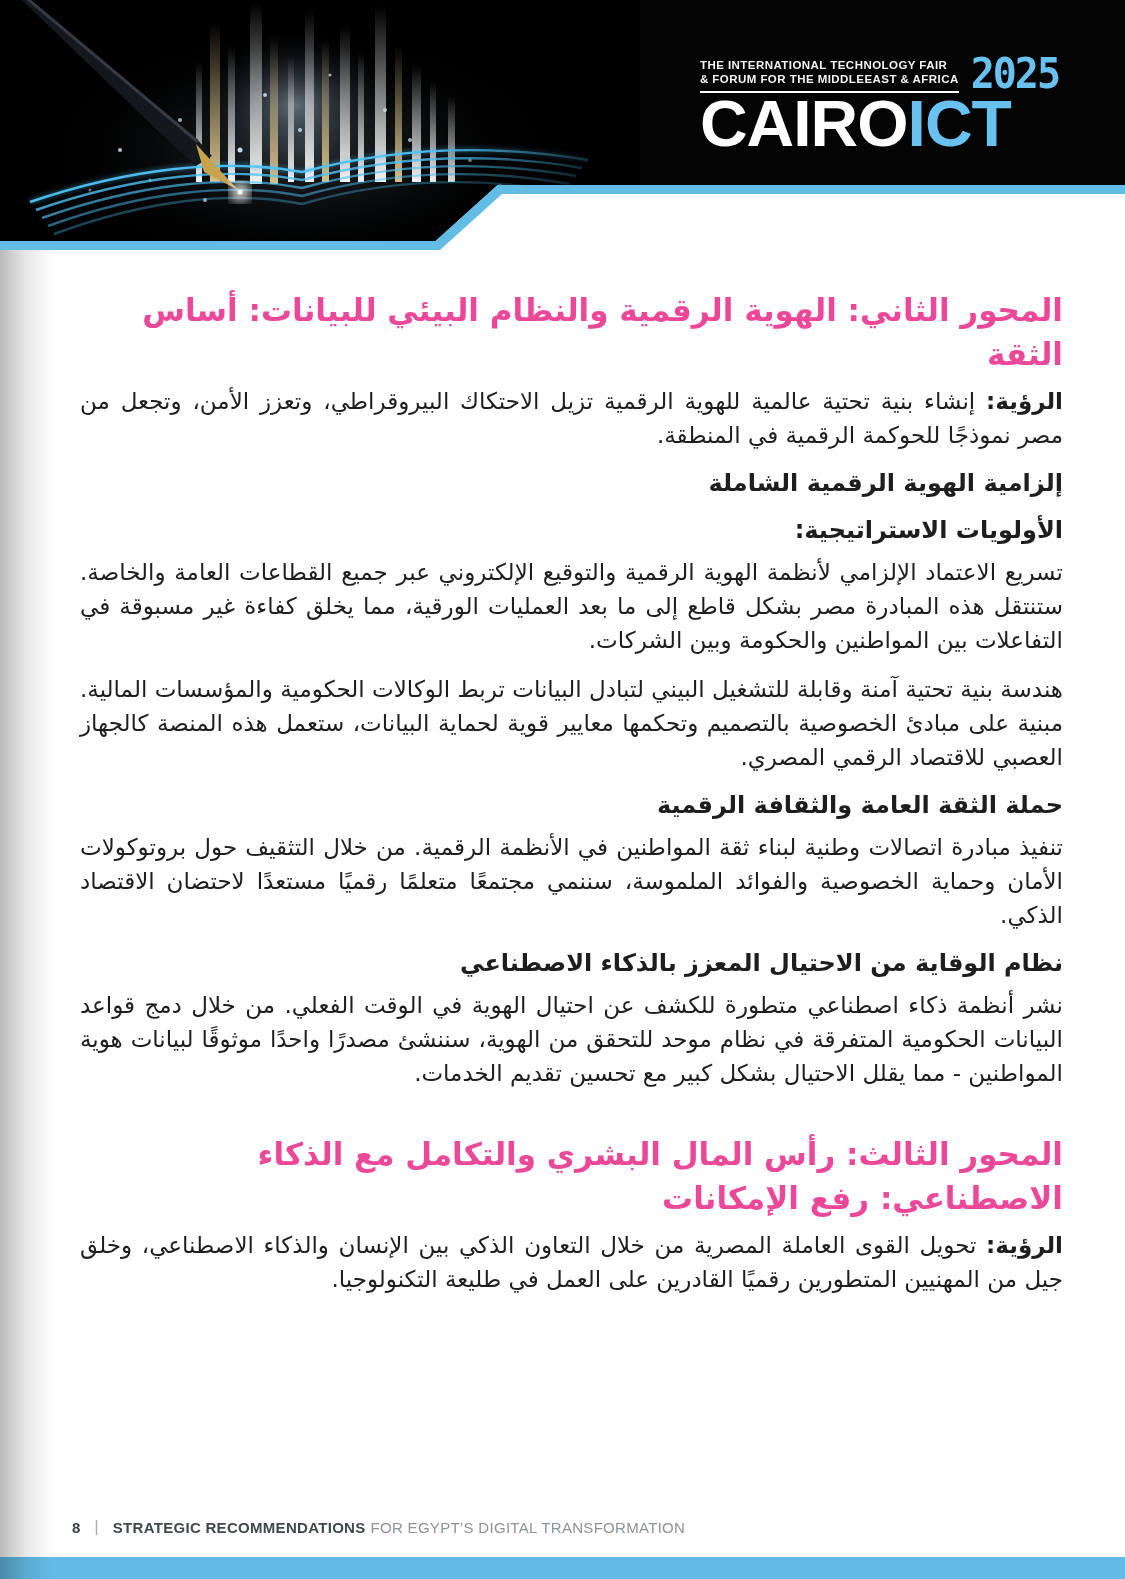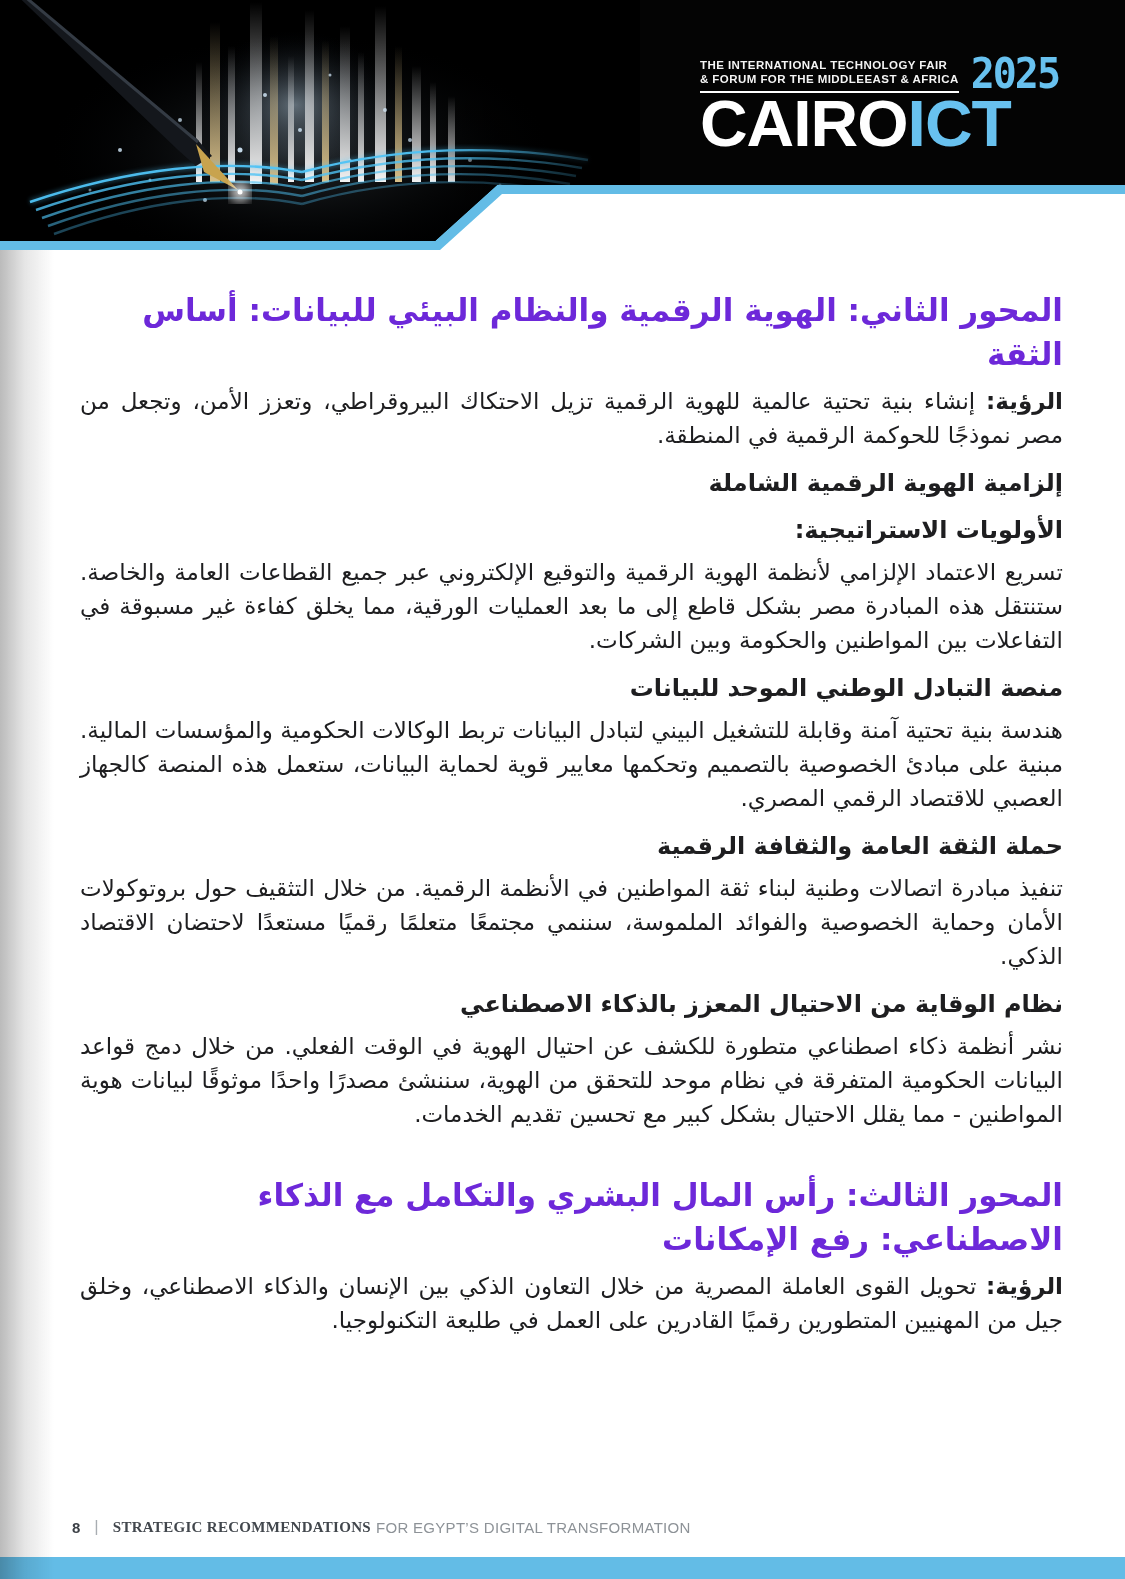--- a/index.html
+++ b/index.html
@@ -39,42 +39,42 @@
   }
   .logo-brand .cairo{color:#ffffff;}
   .logo-brand .ict{color:#68c1ef;}
   
   .content{
     position:absolute;top:250px;left:0;width:1125px;
     padding:38px 62px 0 80px;box-sizing:border-box;
     direction:rtl;color:#1e1e20;
   }
   .axis-heading{
-    color:#6d28d9;font-size:31px;font-weight:bold;line-height:44px;
+    color:#ec4899;font-size:31px;font-weight:bold;line-height:44px;
     text-align:right;margin:0 0 8px 0;
   }
   .axis-heading.mt-lg{margin-top:42px;}
   .para{
     font-size:23px;line-height:34px;text-align:justify;
     margin:0 0 15px 0;
   }
   .para .lead{font-weight:bold;}
   .subhead{
     font-size:24px;font-weight:bold;line-height:32px;text-align:right;
     margin:15px 0 9px 0;
   }
   
   .footer{
     position:absolute;left:72px;top:1512px;height:30px;
     display:flex;align-items:center;direction:ltr;
     font-family:"Liberation Sans","DejaVu Sans",sans-serif;
   }
   .footer .page-num{font-size:15px;font-weight:bold;color:#3b4046;}
   .footer .divider{font-size:17px;color:#a8adb2;margin:0 14px;font-weight:400;}
-  .footer .f-bold{font-size:15px;font-weight:bold;color:#42474d;letter-spacing:.3px;font-family:Liberation Serif, serif;}
+  .footer .f-bold{font-size:15px;font-weight:bold;color:#42474d;letter-spacing:.3px;}
   .footer .f-light{font-size:15px;color:#8d9297;letter-spacing:.3px;margin-left:5px;}
   .bottom-bar{position:absolute;left:0;bottom:0;width:1125px;height:22px;background:#63bce6;}
   .left-shadow{
     position:absolute;left:0;top:250px;width:54px;height:1329px;
     background:linear-gradient(to right,rgba(112,112,112,.48),rgba(112,112,112,.18) 45%,rgba(112,112,112,0) 100%);
     mix-blend-mode:multiply;pointer-events:none;
   }
 </style>
 </head>
 <body>
@@ -190,21 +190,20 @@
       </div>
     </div>
   </header>
 
   <main class="content" dir="rtl">
     <h2 class="axis-heading">المحور الثاني: الهوية الرقمية والنظام البيئي للبيانات: أساس الثقة</h2>
     <p class="para"><span class="lead">الرؤية:</span><span> إنشاء بنية تحتية عالمية للهوية الرقمية تزيل الاحتكاك البيروقراطي، وتعزز الأمن، وتجعل من مصر نموذجًا للحوكمة الرقمية في المنطقة.</span></p>
     <h3 class="subhead">إلزامية الهوية الرقمية الشاملة</h3>
     <h3 class="subhead">الأولويات الاستراتيجية:</h3>
     <p class="para">تسريع الاعتماد الإلزامي لأنظمة الهوية الرقمية والتوقيع الإلكتروني عبر جميع القطاعات العامة والخاصة. ستنتقل هذه المبادرة مصر بشكل قاطع إلى ما بعد العمليات الورقية، مما يخلق كفاءة غير مسبوقة في التفاعلات بين المواطنين والحكومة وبين الشركات.</p>
-    <h3 class="subhead">منصة التبادل الوطني الموحد للبيانات</h3>
     <p class="para">هندسة بنية تحتية آمنة وقابلة للتشغيل البيني لتبادل البيانات تربط الوكالات الحكومية والمؤسسات المالية. مبنية على مبادئ الخصوصية بالتصميم وتحكمها معايير قوية لحماية البيانات، ستعمل هذه المنصة كالجهاز العصبي للاقتصاد الرقمي المصري.</p>
     <h3 class="subhead">حملة الثقة العامة والثقافة الرقمية</h3>
     <p class="para">تنفيذ مبادرة اتصالات وطنية لبناء ثقة المواطنين في الأنظمة الرقمية. من خلال التثقيف حول بروتوكولات الأمان وحماية الخصوصية والفوائد الملموسة، سننمي مجتمعًا متعلمًا رقميًا مستعدًا لاحتضان الاقتصاد الذكي.</p>
     <h3 class="subhead">نظام الوقاية من الاحتيال المعزز بالذكاء الاصطناعي</h3>
     <p class="para">نشر أنظمة ذكاء اصطناعي متطورة للكشف عن احتيال الهوية في الوقت الفعلي. من خلال دمج قواعد البيانات الحكومية المتفرقة في نظام موحد للتحقق من الهوية، سننشئ مصدرًا واحدًا موثوقًا لبيانات هوية المواطنين - مما يقلل الاحتيال بشكل كبير مع تحسين تقديم الخدمات.</p>
     <h2 class="axis-heading mt-lg">المحور الثالث: رأس المال البشري والتكامل مع الذكاء الاصطناعي: رفع الإمكانات</h2>
     <p class="para"><span class="lead">الرؤية:</span><span> تحويل القوى العاملة المصرية من خلال التعاون الذكي بين الإنسان والذكاء الاصطناعي، وخلق جيل من المهنيين المتطورين رقميًا القادرين على العمل في طليعة التكنولوجيا.</span></p>
   </main>
 
   <footer class="footer">

